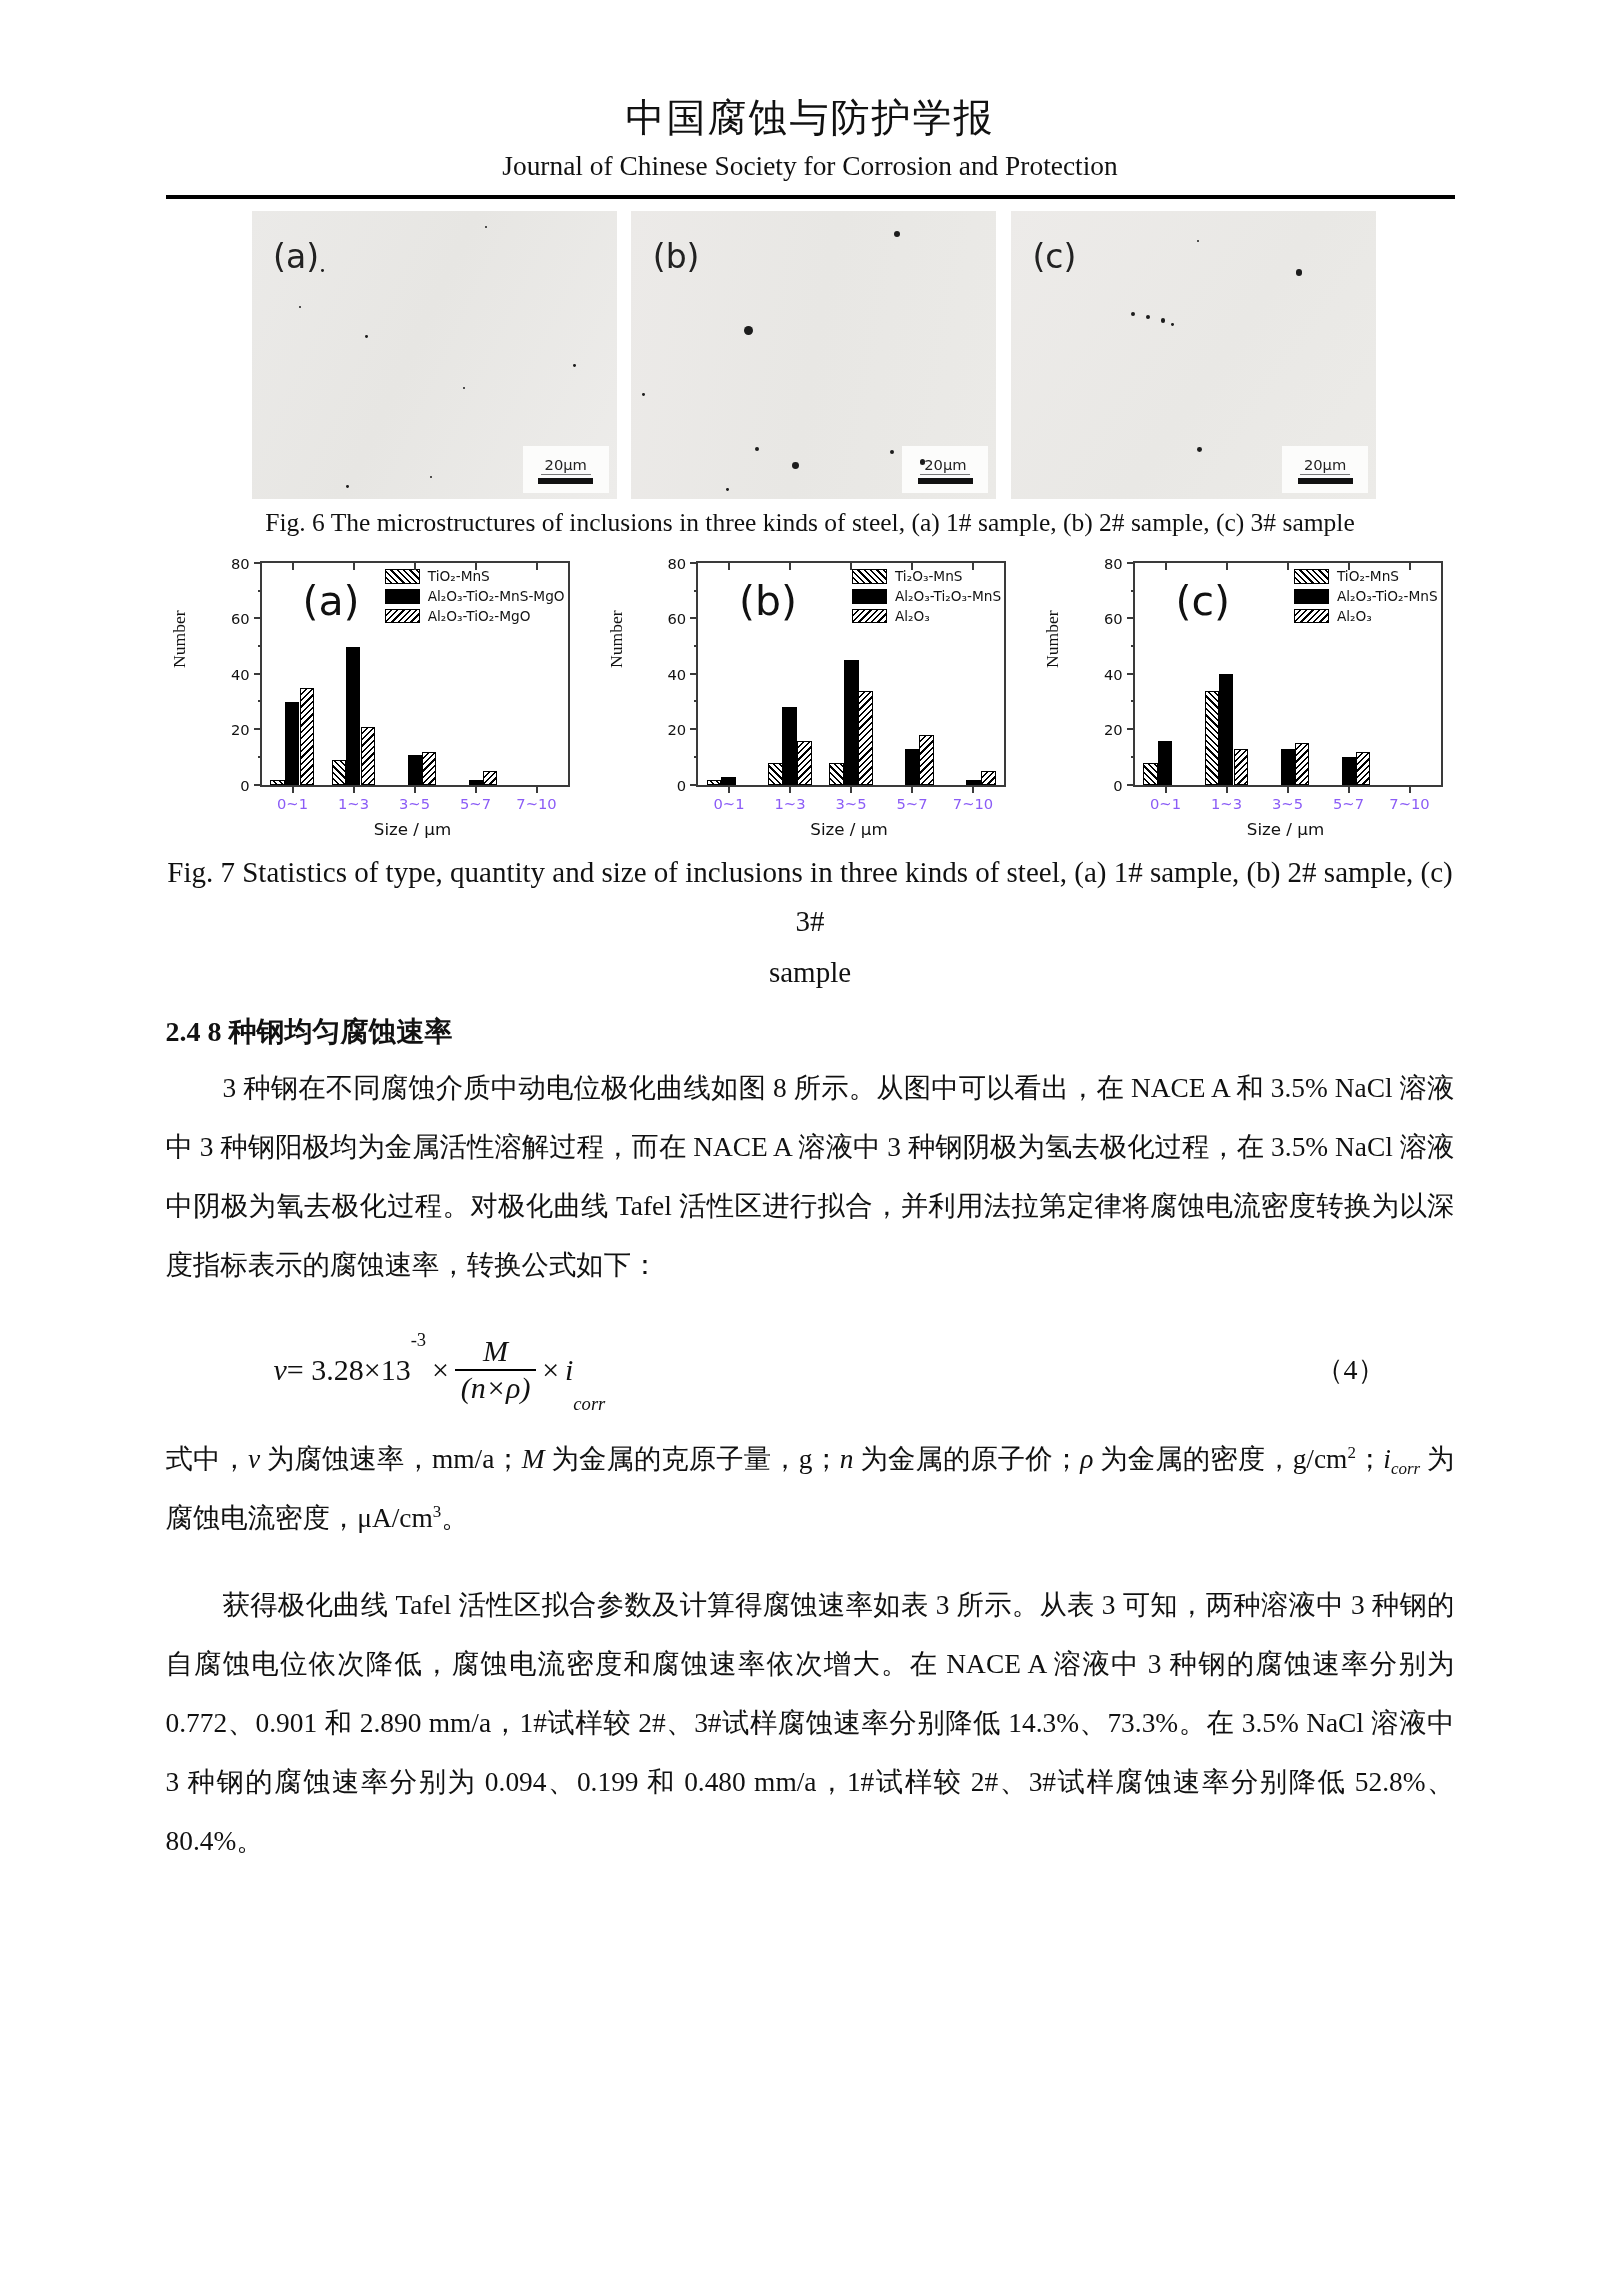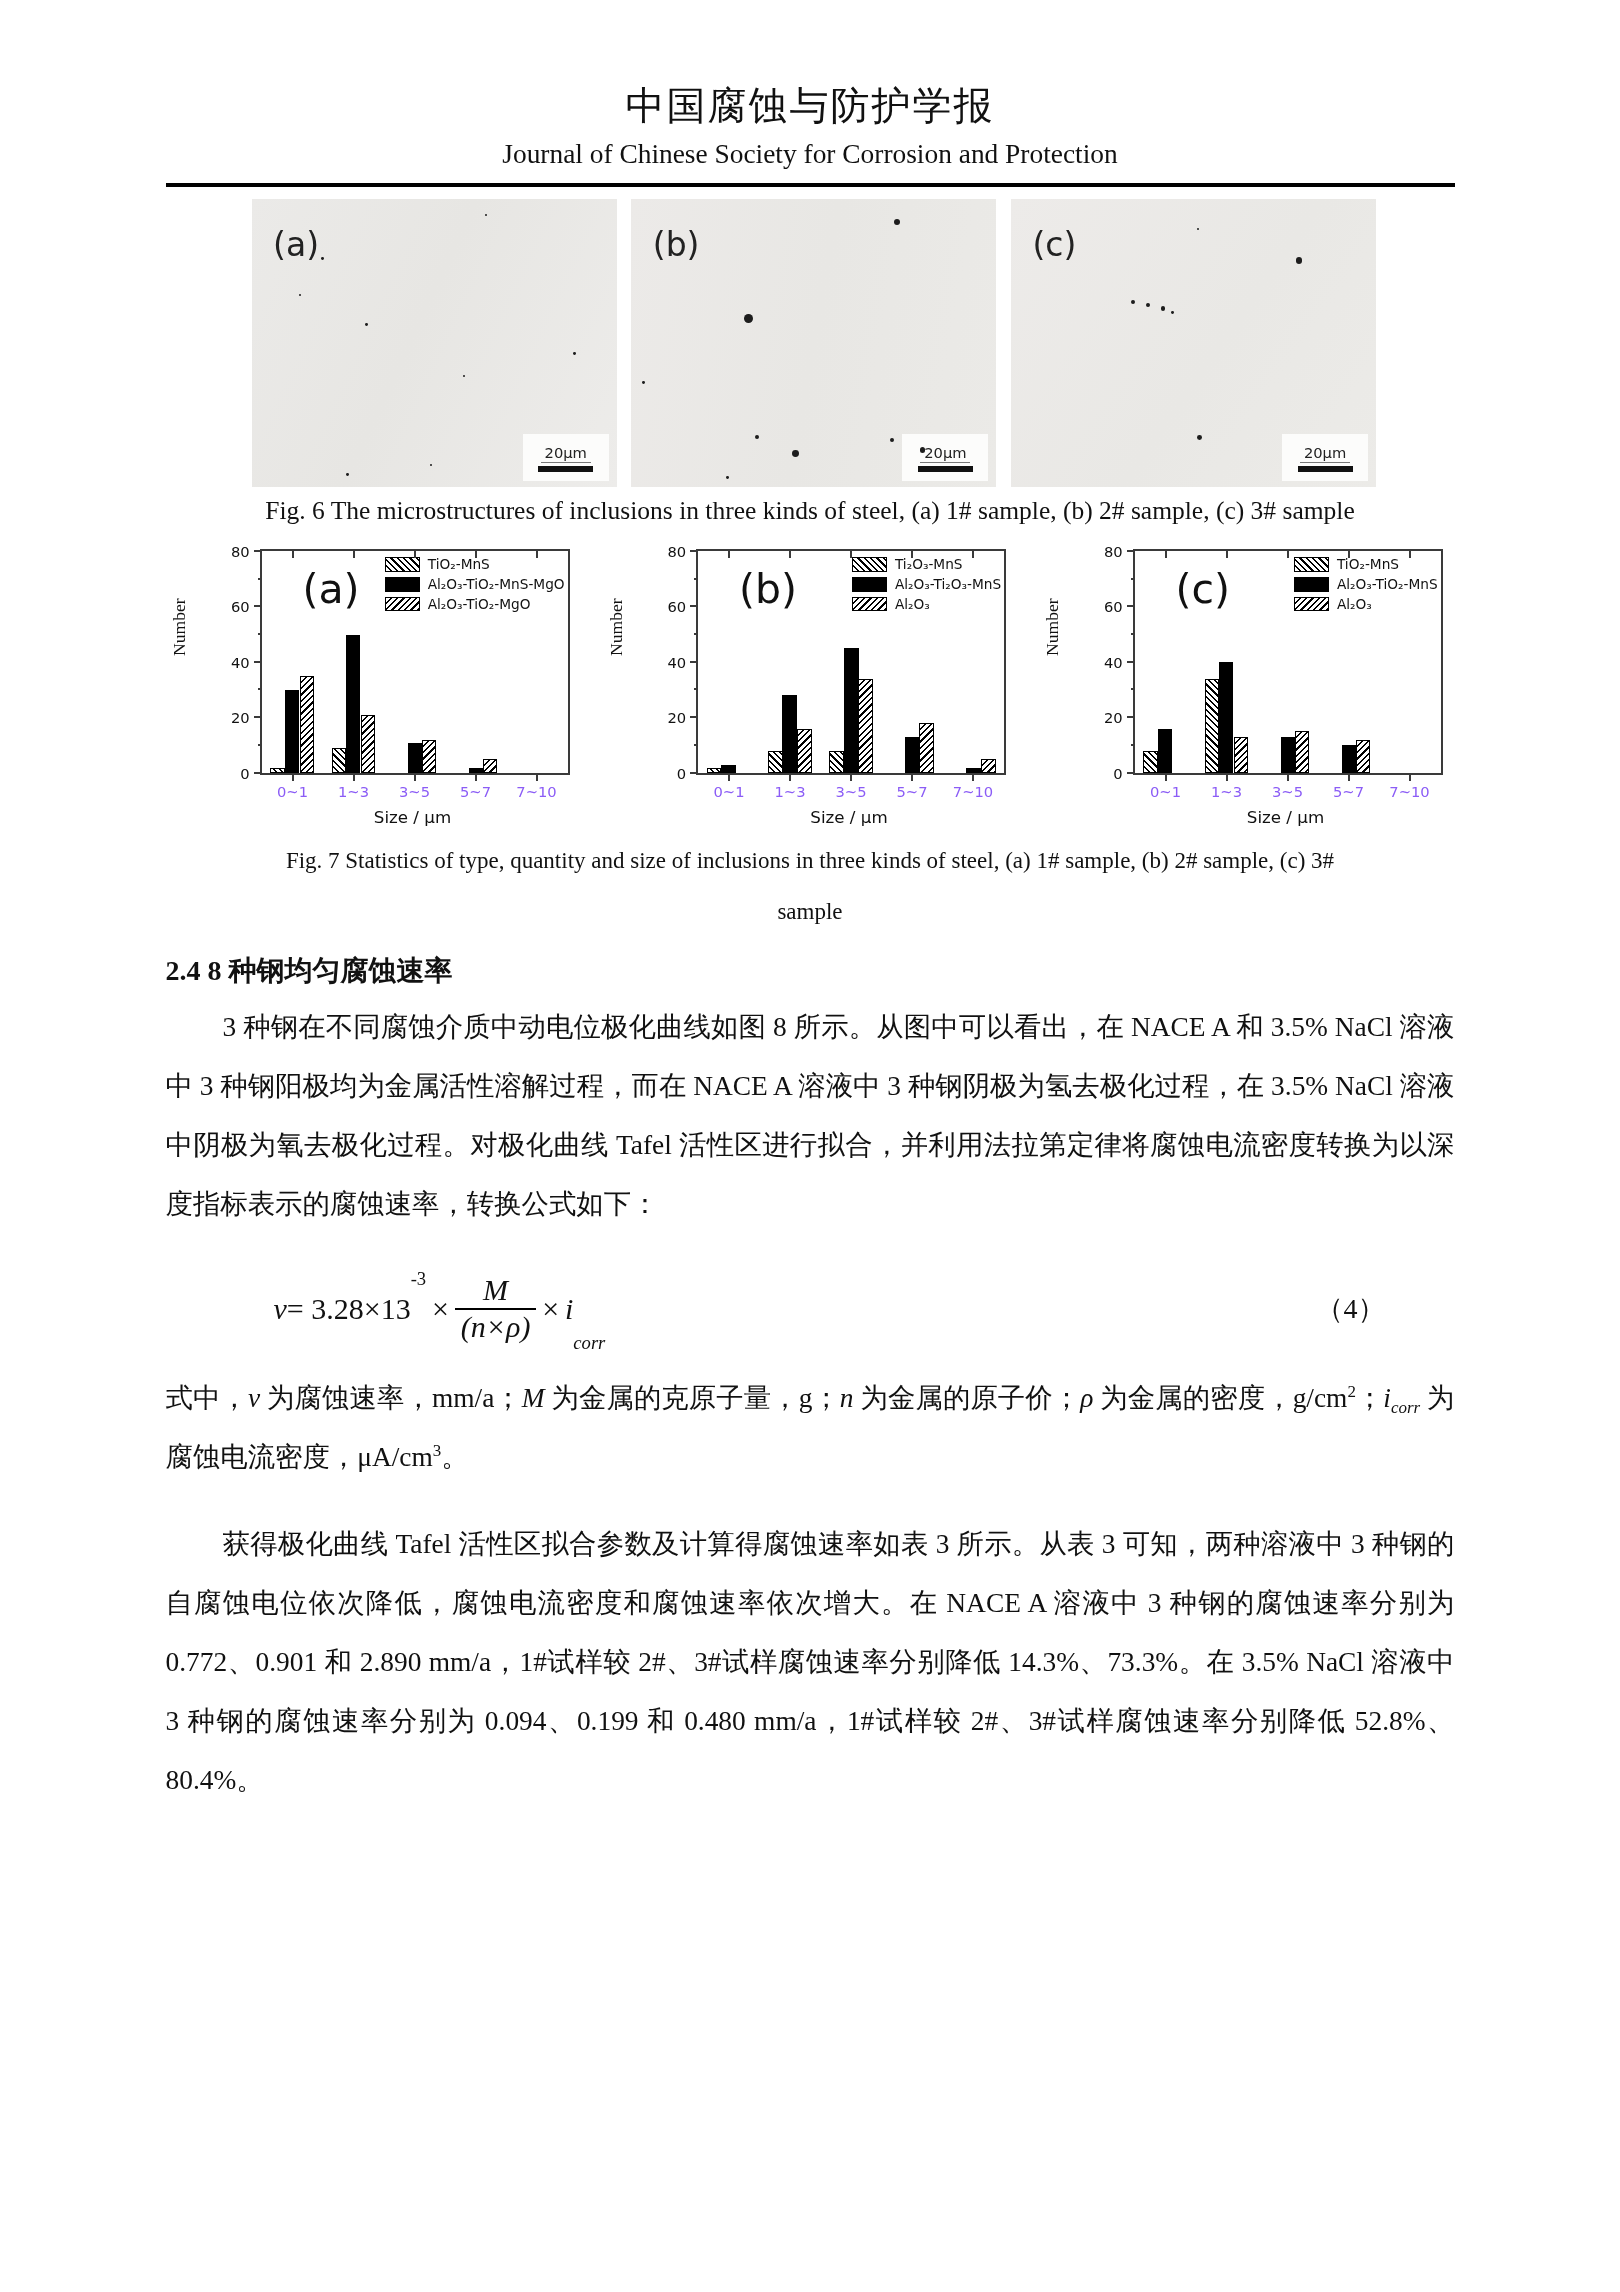--- a/index.html
+++ b/index.html
@@ -1,21 +1,21 @@
 <!DOCTYPE html>
 <html><head>
 <meta charset="utf-8">
 <style>
   html,body{margin:0;padding:0;background:#888;}
   .page{
     width:1620px;height:2293px;margin:0 auto;background:#ffffff;
     position:relative;overflow:hidden;
     font-family:"Liberation Serif","DejaVu Serif",serif;color:#111;
   }
-  .content{width:1289px;margin:0 auto;}
+  .content{width:1289px;margin:12px auto;}
 
   
   .hdr{padding-top:82px;text-align:center;}
   .hdr-title-zh{font-size:39px;line-height:47px;letter-spacing:2px;}
   .hdr-title-en{font-size:27.4px;line-height:31px;margin-top:9.8px;}
   .hdr-rule{height:3.9px;background:#000;margin-top:13.7px;}
 
   
   .micro-row{display:flex;gap:14.7px;margin-top:11.8px;padding-left:86px;}
   .micro-panel{
@@ -35,21 +35,21 @@
   }
   .scale-text{
     font-family:"DejaVu Sans","Liberation Sans",sans-serif;font-size:14.7px;color:#222;
     border-bottom:1px solid #777;padding:0 3.9px 1px 3.9px;
   }
   .scale-line{width:55px;height:5.9px;background:#111;}
 
   
   .cap-zh{margin-top:17.6px;text-align:center;font-weight:700;font-size:26.5px;line-height:33px;}
   .cap-en{margin-top:7.8px;text-align:center;font-size:25.5px;line-height:31px;}
-  .cap-en2{margin-top:2px;text-align:center;font-size:23px;line-height:49px;}
+  .cap-en2{margin-top:2px;text-align:center;font-size:29px;line-height:49px;}
 
   
   .chart-row{display:flex;justify-content:space-between;margin-top:13.7px;}
   .chart{position:relative;width:416px;height:294px;
     font-family:"DejaVu Sans","Liberation Sans",sans-serif;}
   .ylabel{
     position:absolute;left:3.9px;top:116px;transform:rotate(-90deg);transform-origin:left top;
     font-family:"Liberation Serif","DejaVu Serif",serif;font-size:17.6px;color:#111;
   }
   .plot{position:absolute;left:94px;top:9.8px;width:306px;height:222px;border:2px solid #3a3a3a;box-sizing:content-box;}

